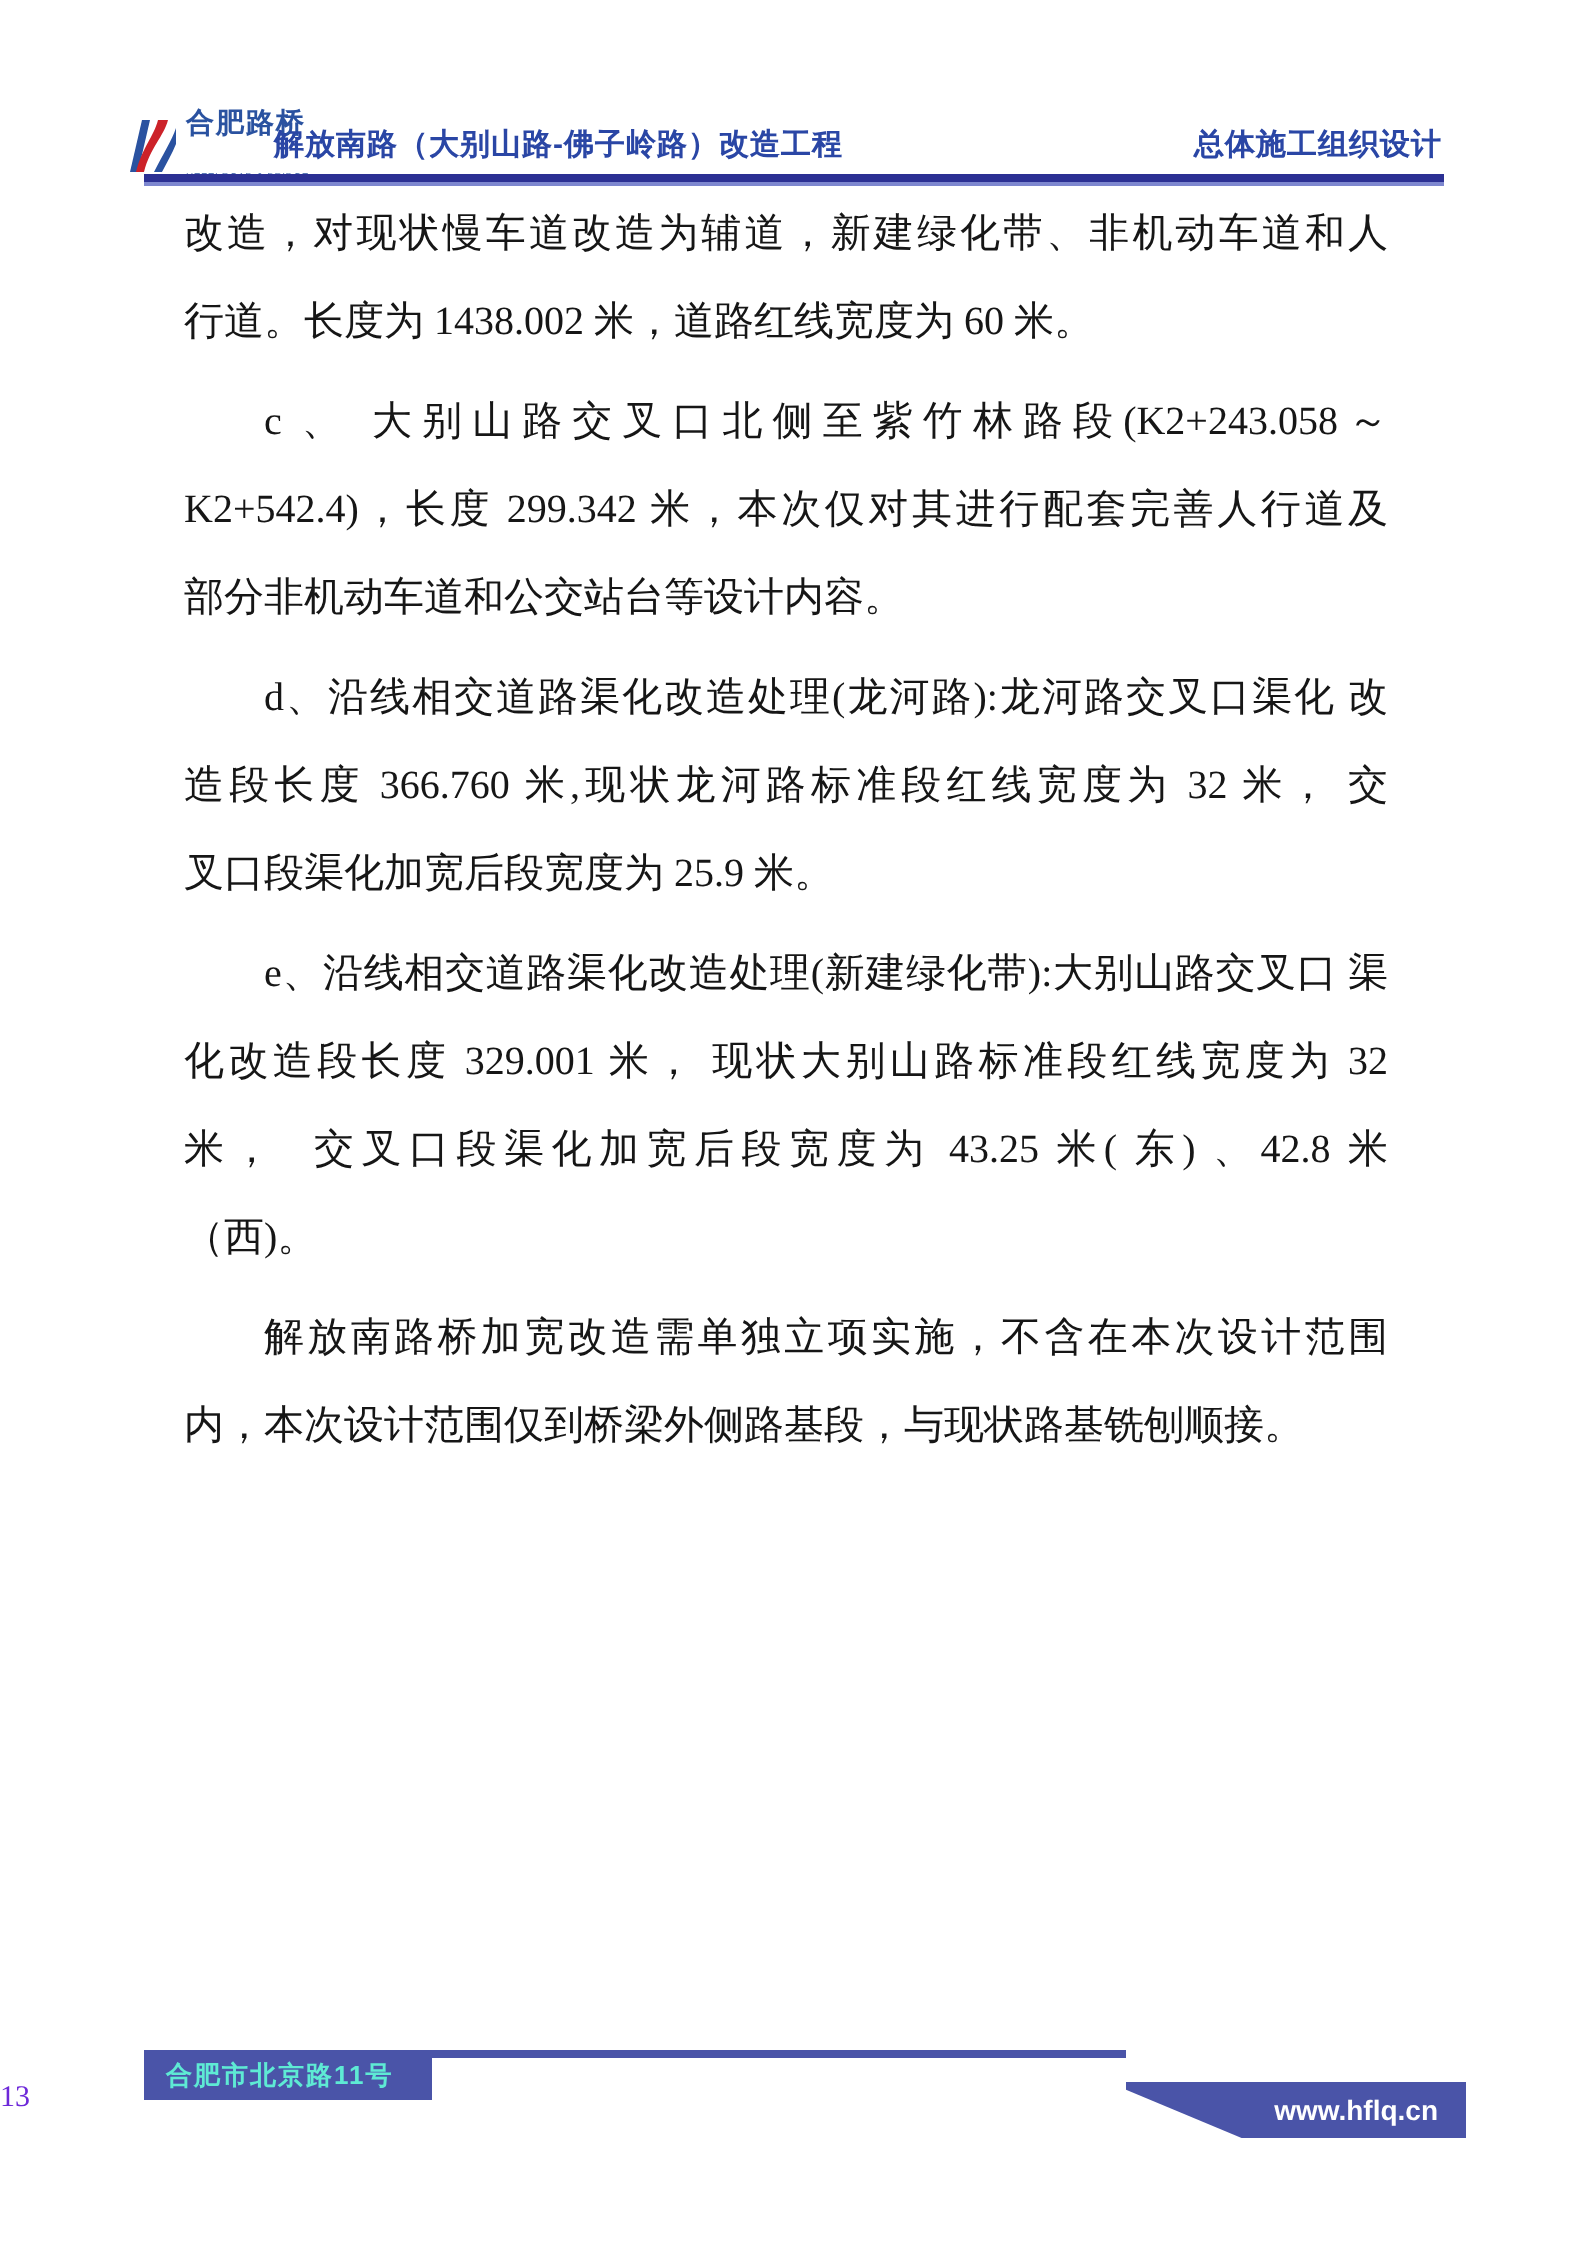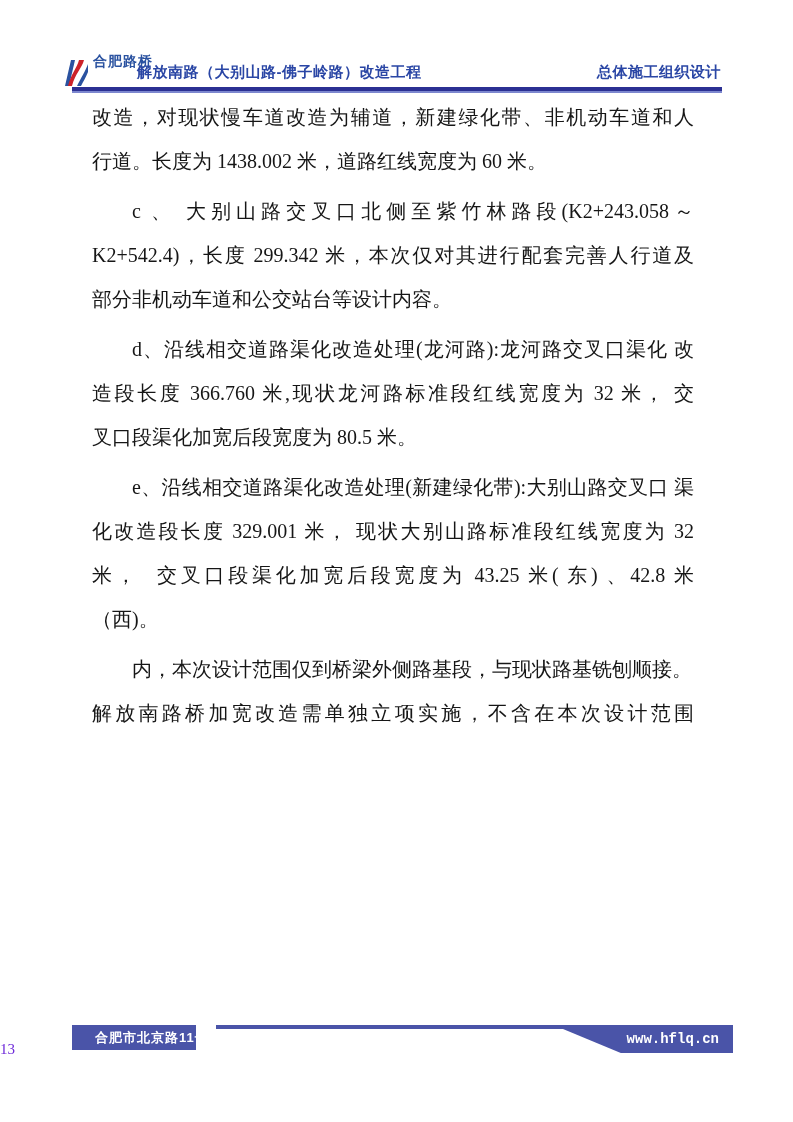--- a/index.html
+++ b/index.html
@@ -68,38 +68,38 @@
     text-align-last: justify;
     text-justify: inter-character;
   }
   .para.indent .line:first-child { text-indent: 2em; }
 
   
   .footer-band {
     position: absolute; left: 72px; top: 1025px; width: 661px; height: 28px;
   }
   .footer-address {
-    position: absolute; left: 0; top: 0; width: 124px; height: 25px;
+    position: absolute; left: 0; top: 0; width: 144px; height: 25px;
     background: var(--footer-bar, #4a54a8);
-    color: #ffffff;
+    color: #5eead4;
     font-family: "Liberation Sans", "DejaVu Sans", sans-serif;
     font-weight: bold; font-size: 13px; line-height: 25px;
-    padding-left: 23px; box-sizing: border-box;
+    padding-left: 11px; box-sizing: border-box;
     letter-spacing: 1px; white-space: nowrap;
   }
   .footer-strip {
     position: absolute; left: 144px; top: 0; width: 347px; height: 4px;
     background: var(--footer-bar, #4a54a8);
   }
   .footer-banner {
-    position: absolute; left: 491px; top: 0; width: 170px; height: 28px;
+    position: absolute; left: 491px; top: 16px; width: 170px; height: 28px;
     background: var(--footer-bar, #4a54a8);
     clip-path: polygon(0 0, 100% 0, 100% 100%, 34% 100%, 0 14%);
     color: #ffffff;
-    font-family: Liberation Mono, monospace;
+    font-family: Liberation Sans, sans-serif;
     font-weight: bold; font-size: 14px; line-height: 28px;
     text-align: right; padding-right: 14px; box-sizing: border-box;
     white-space: nowrap;
   }
   .page-number {
     position: absolute; left: 0; right: 0; top: 1041px;
     font-size: 15px; color: #6d28d9;
   }
 </style>
 </head>
@@ -129,31 +129,31 @@
         <div class="line">行道。长度为 1438.002 米，道路红线宽度为 60 米。</div>
       </div>
       <div class="para indent">
         <div class="line fill">c 、 大别山路交叉口北侧至紫竹林路段(K2+243.058～</div>
         <div class="line fill">K2+542.4)，长度 299.342 米，本次仅对其进行配套完善人行道及</div>
         <div class="line">部分非机动车道和公交站台等设计内容。</div>
       </div>
       <div class="para indent">
         <div class="line fill">d、沿线相交道路渠化改造处理(龙河路):龙河路交叉口渠化 改</div>
         <div class="line fill">造段长度 366.760 米,现状龙河路标准段红线宽度为 32 米， 交</div>
-        <div class="line">叉口段渠化加宽后段宽度为 80.5 米。</div>
+        <div class="line">叉口段渠化加宽后段宽度为 25.9 米。</div>
       </div>
       <div class="para indent">
         <div class="line fill">e、沿线相交道路渠化改造处理(新建绿化带):大别山路交叉口 渠</div>
         <div class="line fill">化改造段长度 329.001 米， 现状大别山路标准段红线宽度为 32</div>
         <div class="line fill">米，  交叉口段渠化加宽后段宽度为 43.25 米( 东) 、42.8 米</div>
         <div class="line">（西)。</div>
       </div>
       <div class="para indent">
+        <div class="line fill">解放南路桥加宽改造需单独立项实施，不含在本次设计范围</div>
         <div class="line">内，本次设计范围仅到桥梁外侧路基段，与现状路基铣刨顺接。</div>
-        <div class="line fill">解放南路桥加宽改造需单独立项实施，不含在本次设计范围</div>
       </div>
     </div>
 
   <div class="footer-band">
     <div class="footer-address">合肥市北京路11号</div>
     <div class="footer-strip"></div>
     <div class="footer-banner">www.hflq.cn</div>
   </div>
   <div class="page-number">13</div>
 

